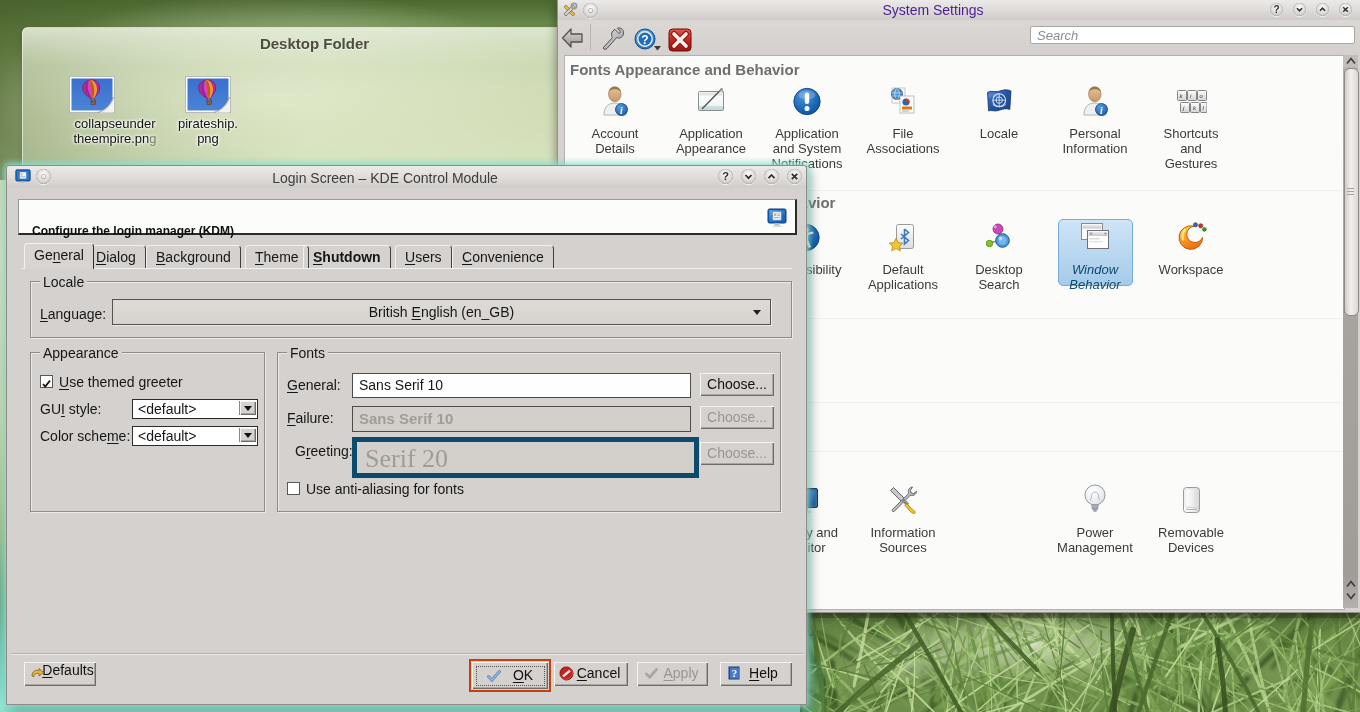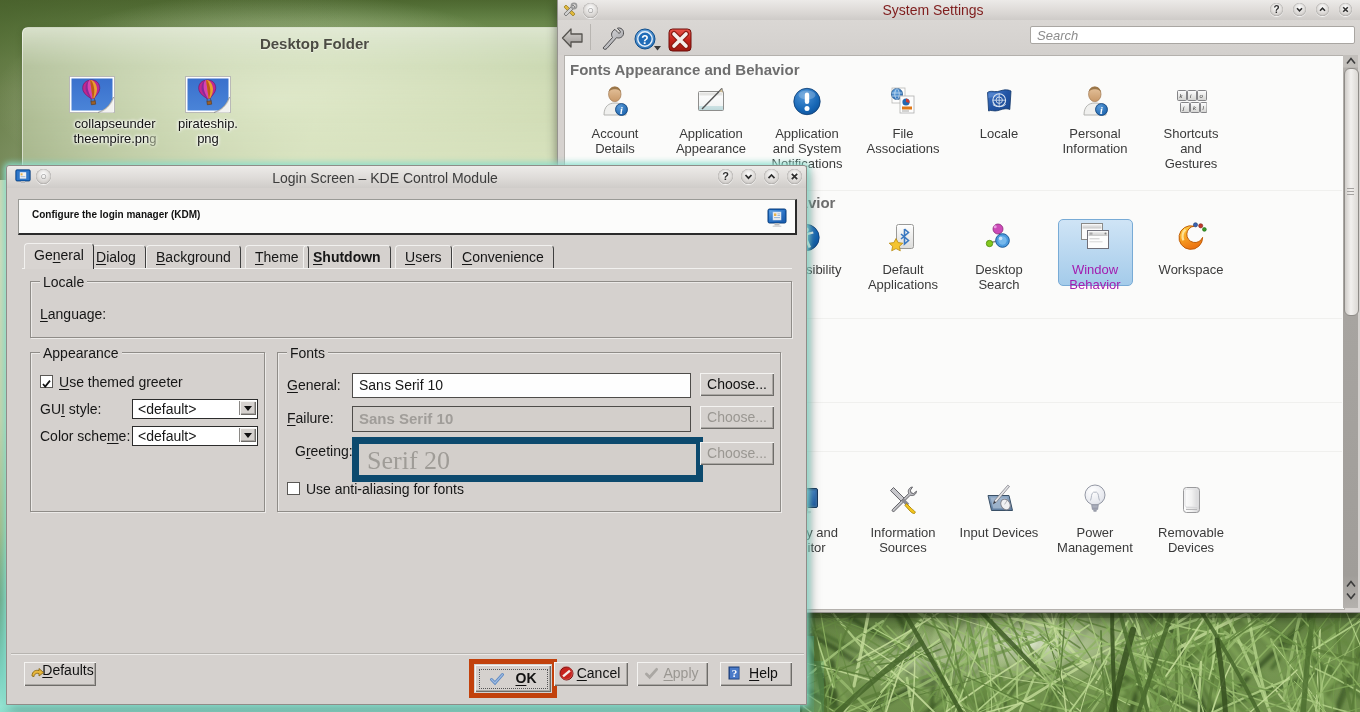--- a/index.html
+++ b/index.html
@@ -23,21 +23,21 @@
     background:linear-gradient(180deg, rgba(245,249,235,.82), rgba(232,239,214,.6) 38px, rgba(226,235,204,.48) 90px, rgba(219,230,196,.46));
     box-shadow:0 2px 6px rgba(40,60,20,.25);}
   #folder .title{left:0;right:0;top:7px;text-align:center;font-weight:bold;font-size:15px;color:#4c4c44;text-shadow:0 1px 1px rgba(255,255,255,.6);}
   .dlabel{font-size:13px;color:#111;text-align:center;line-height:14.5px;
     text-shadow:0 0 3px #fff,0 0 3px #fff,0 0 4px #fff;}
   
   #ss{left:557px;top:0;width:803px;height:613px;background:#d6d2cf;box-sizing:border-box;border-left:1px solid #96938f;border-bottom:1px solid #96938f;
       box-shadow:0 4px 10px rgba(0,0,0,.45);}
   #ss .tbar{left:0;top:0;width:803px;height:20px;
     background:linear-gradient(180deg,#eceae8,#dddad7 55%,#cecbc8);}
-  #ss .title{left:0;top:2px;width:750px;text-align:center;font-size:14px;color:#7f1d1d;}
+  #ss .title{left:0;top:2px;width:750px;text-align:center;font-size:14px;color:#4c1d95;}
   .rbtn{width:15px;height:15px;border-radius:50%;
     background:radial-gradient(circle at 50% 35%,#fdfdfd,#d8d5d2 60%,#b8b5b2);
     box-shadow:0 1px 1px rgba(255,255,255,.8), inset 0 0 1px rgba(0,0,0,.5);
     color:#2e2e2e;font-size:11px;line-height:15px;text-align:center;font-weight:bold;}
   #ss .toolbar{left:0;top:20px;width:803px;height:35px;
     background:linear-gradient(180deg,#dad7d4,#d3d0cd);}
   #ss .content{left:6px;top:55px;width:779px;height:553px;background:#fbfbfa;
     border:1px solid #b4b1ad;}
   #ss .search{left:472px;top:26px;width:317px;height:15px;background:#fff;
     border:1px solid #a9a6a2;border-radius:2px;font-size:13px;font-style:italic;
@@ -53,21 +53,21 @@
   
   #kdm{left:6px;top:165px;width:801px;height:540px;background:#d5d1ce;box-sizing:border-box;border:1px solid #8f8c88;border-radius:3px 3px 0 0;
     box-shadow:0 0 6px 2px rgba(140,230,212,.95), 3px 5px 12px rgba(0,0,0,.38);}
   #kdm .tbar{left:0;top:0;width:799px;height:22px;border-radius:3px 3px 0 0;
     background:linear-gradient(180deg,#edebe9,#dedbd8 55%,#cfccc9);}
   #kdm .title{left:0;top:4px;width:756px;text-align:center;font-size:14px;color:#3c3c3c;}
   #kdm .body{left:2px;top:22px;width:797px;height:516px;background:#d5d1ce;}
   #kdmhead{left:9px;top:11px;width:776px;height:33px;background:#fcfcfb;
     border-top:1px solid #9a9a96;border-left:1px solid #9a9a96;
     border-right:2px solid #2b2b2b;border-bottom:2px solid #2b2b2b;}
-  #kdmhead .t{left:13px;top:9px;font-size:10px;font-weight:bold;color:#101010;}
+  #kdmhead .t{left:13px;top:24px;font-size:12px;font-weight:bold;color:#101010;}
   
   .tab{height:23px;border-top:1px solid #f2f1ef;border-left:1px solid #f2f1ef;
     border-right:1px solid #3f3f3f;border-radius:4px 4px 0 0;
     font-size:14px;color:#161616;text-align:center;line-height:22px;padding:0 9px;}
   
   .gbox{border:1px solid #8f8c88;box-shadow:inset 1px 1px 0 #eceae8, 1px 1px 0 #eceae8;}
   .glab{font-size:14px;color:#161616;background:#d5d1ce;padding:0 3px;}
   .txt{font-size:14px;color:#161616;}
   u{text-decoration:underline;text-underline-offset:2px;}
   
@@ -781,21 +781,21 @@
         </defs>
 <rect x="2.5" y="2.5" width="21" height="16" fill="#fbfbfb" stroke="#8a8a88" stroke-width="1"></rect>
 <rect x="3.5" y="3.5" width="19" height="4" fill="url(#gTit)"></rect>
 <rect x="8.5" y="9.5" width="21" height="18" fill="#fdfdfd" stroke="#70707a" stroke-width="1"></rect>
 <rect x="9.5" y="10.5" width="19" height="4.5" fill="url(#gTit)"></rect>
 <circle cx="26.5" cy="12.6" r="1" fill="#808080"></circle>
 <rect x="10.5" y="11.5" width="3" height="2.2" fill="#a8a8a8"></rect>
 <rect x="10.5" y="17" width="10" height="1.4" fill="#d8d8d8"></rect>
 <rect x="10.5" y="20" width="13" height="1.4" fill="#e2e2e2"></rect>
 </svg>
-    <div class="lbl" style="color:#a21caf;">Window<br>Behavior</div>
+    <div class="lbl" style="color:#0c4a6e;font-style:italic;">Window<br>Behavior</div>
   </div>
   <div class="cell abs" style="left:585px;top:221px;">
     <svg width="32" height="33" viewBox="0 0 32 33">
 <defs>
           <linearGradient id="gWrk" x1="0" y1="0" x2=".4" y2="1">
             <stop offset="0" stop-color="#ffd84e"></stop>
             <stop offset=".45" stop-color="#f9a825"></stop>
             <stop offset="1" stop-color="#ec7412"></stop>
           </linearGradient>
         </defs>
@@ -830,37 +830,20 @@
             <stop offset="0" stop-color="#e8e8ea"></stop>
             <stop offset="1" stop-color="#9a9aa0"></stop>
           </linearGradient>
         </defs>
 <path d="M25.5 3 C22 3.4 20.4 6.8 21.8 9.4 L5.5 25.4 C4.3 26.6 6 28.4 7.3 27.2 L23.3 11.2 C26 12.4 29.2 10.6 29.5 7.2 L26.6 9.6 L24 8.8 L23.4 6.2 Z" fill="url(#gWr2)" stroke="#55555a" stroke-width=".9"></path>
 <path d="M6.5 3.5 L17 14 L14 17 L3.5 6.6 Z" fill="#c8c8cc" stroke="#55555a" stroke-width=".9"></path>
 <path d="M15.5 15.5 L21 21" stroke="#8a8a90" stroke-width="3.6"></path>
 <path d="M19.5 19.5 L24.5 24.5 C26.5 26.5 29 27.5 28 29 C27 30.5 24.5 28.6 23 27 L18 21.5 Z" fill="#f4c51c" stroke="#a8840a" stroke-width=".9"></path>
       </svg>
     <div class="lbl">Information<br>Sources</div>
-  </div>
-  <div class="cell abs" style="left:393px;top:484px;">
-    <svg width="32" height="33" viewBox="0 0 32 33">
-<defs>
-          <linearGradient id="gTab" x1="0" y1="0" x2="0" y2="1">
-            <stop offset="0" stop-color="#8ba6c4"></stop>
-            <stop offset="1" stop-color="#5f7da0"></stop>
-          </linearGradient>
-        </defs>
-<path d="M5 11.5 L26 11.5 L29.5 26.5 L8.5 26.5 Z" fill="url(#gTab)" stroke="#3a5066" stroke-width="1"></path>
-<path d="M7.5 13.5 L23.8 13.5 L26.4 24.5 L10.2 24.5 Z" fill="#a8bcd2" opacity=".8"></path>
-<path d="M26.5 2.5 L13 18.5 L11 17 L24.8 1.2 Z" fill="#e4e4e6" stroke="#70707a" stroke-width=".7"></path>
-<path d="M13 18.5 L11 17 L10 20.2 Z" fill="#3a3a40"></path>
-<ellipse cx="22.5" cy="20.5" rx="4.4" ry="5.6" fill="#f0f0f2" stroke="#80808a" stroke-width=".9" transform="rotate(-30 22.5 20.5)"></ellipse>
-<path d="M24.8 15.4 L21.6 20.4" stroke="#a8a8b0" stroke-width=".8"></path>
-</svg>
-    <div class="lbl">Input Devices</div>
   </div>
   <div class="cell abs" style="left:489px;top:484px;">
     <svg width="32" height="33" viewBox="0 0 32 33">
 <defs>
           <radialGradient id="gBlb" cx=".38" cy=".3" r=".95">
             <stop offset="0" stop-color="#ffffff"></stop>
             <stop offset=".65" stop-color="#e6e8ee"></stop>
             <stop offset="1" stop-color="#b8bcc8"></stop>
           </radialGradient>
         </defs>
@@ -959,20 +942,26 @@
       <div class="tab abs" style="left:223px;top:2px;"><u>T</u>heme</div>
       <div class="tab abs" style="left:281px;top:2px;font-weight:bold;"><u>S</u>hutdown</div>
       <div class="tab abs" style="left:373px;top:2px;"><u>U</u>sers</div>
       <div class="tab abs" style="left:430px;top:2px;"><u>C</u>onvenience</div>
       <div class="abs" style="left:0;top:25px;width:770px;height:1px;background:#f2f1ef;"></div>
     </div>
 
     <div class="gbox abs" style="left:21px;top:93px;width:760px;height:55px;"></div>
     <div class="glab abs" style="left:31px;top:86px;">Locale</div>
     <div class="txt abs" style="left:31px;top:118px;"><u>L</u>anguage:</div>
+    <div class="abs cfield" style="left:103px;top:111px;width:657px;height:24px;background:linear-gradient(180deg,#dedbd7,#d6d3cf);box-shadow:1px 1px 0 #eceae8;">
+      <div class="txt abs" style="left:0;top:4px;width:657px;text-align:center;">British <u>E</u>nglish (en_GB)</div>
+      <svg class="abs" style="left:640px;top:10px" width="9" height="6">
+          <polygon points="0,0 8,0 4,5" fill="#222"></polygon>
+        </svg>
+    </div>
 
     <div class="gbox abs" style="left:21px;top:164px;width:233px;height:158px;"></div>
     <div class="glab abs" style="left:31px;top:157px;">Appearance</div>
     <div class="abs sunk" style="left:31px;top:187px;width:11px;height:11px;">
       <svg width="11" height="11" viewBox="0 0 11 11">
           <path d="M2 5 L4.2 7.6 L9 1.6" fill="none" stroke="#111" stroke-width="1.7"></path>
         </svg>
     </div>
     <div class="txt abs" style="left:50px;top:186px;"><u>U</u>se themed greeter</div>
     <div class="txt abs" style="left:31px;top:213px;">GU<u>I</u> style:</div>
@@ -1000,36 +989,36 @@
     <div class="abs" style="left:343px;top:185px;width:337px;height:23px;background:#fefefe;border:1px solid #4e4c49;">
       <div class="txt abs" style="left:6px;top:3px;">Sans Serif 10</div>
     </div>
     <div class="abs bev btn" style="left:691px;top:185px;width:74px;height:23px;line-height:23px;">Choose...</div>
     <div class="txt abs" style="left:278px;top:222px;"><u>F</u>ailure:</div>
     <div class="abs" style="left:343px;top:218px;width:337px;height:24px;background:#d3cfcb;border:1px solid #4e4c49;">
       <div class="abs" style="left:6px;top:3px;font-size:15px;font-weight:bold;color:#a09d99;">Sans Serif 10</div>
     </div>
     <div class="abs bev btn" style="left:691px;top:218px;width:74px;height:23px;line-height:23px;color:#9a9792;">Choose...</div>
     <div class="txt abs" style="left:278px;top:255px;margin-left:8px;">G<u>r</u>eeting:</div>
-    <div class="abs" style="left:343px;top:249px;width:337px;height:31px;background:#d3cfcb;border:7px solid #0c4a6e;">
+    <div class="abs" style="left:343px;top:249px;width:337px;height:31px;background:#d3cfcb;border:5px solid #0c4a6e;">
       <div class="abs" style="left:8px;top:2px;font-family:'Liberation Serif',serif;font-size:26px;color:#9f9c97;">Serif 20</div>
     </div>
     <div class="abs bev btn" style="left:691px;top:254px;width:74px;height:23px;line-height:23px;color:#9a9792;">Choose...</div>
     <div class="abs sunk" style="left:278px;top:294px;width:11px;height:11px;"></div>
     <div class="txt abs" style="left:297px;top:293px;">Use anti-aliasing for fonts</div>
 
     <div class="abs" style="left:2px;top:465px;width:793px;height:1px;background:#b7b4b0;"></div>
     <div class="abs" style="left:2px;top:466px;width:793px;height:1px;background:#eceae8;"></div>
     <div class="abs bev btn" style="left:15px;top:474px;width:72px;height:24px;">
       <svg class="abs" style="left:6px;top:5px" width="15" height="13" viewBox="0 0 15 13">
         <path d="M2 9 C2 4 6 2.6 9 3.6 L9 1.5 L13.5 5.5 L9 9 L9 6.6 C6.6 5.8 4.4 6.6 4 9.6 Z" fill="#e8b63a" stroke="#8a6a14" stroke-width="0.9"></path>
       </svg>
       <span style="margin-left:16px;"><u>D</u>efaults</span>
     </div>
-    <div class="abs" style="left:460px;top:471px;width:78px;height:29px;border:5px solid #c2410c;font-weight:bold;">
+    <div class="abs" style="left:460px;top:471px;width:78px;height:29px;border:2px solid #c2410c;">
       <div class="abs bev btn" style="left:1px;top:1px;width:76px;height:27px;line-height:27px;">
         <div class="abs" style="left:4px;top:4px;width:67px;height:18px;border:1px dotted #555;"></div>
         <svg class="abs" style="left:14px;top:7px" width="16" height="14" viewBox="0 0 16 14">
           <path d="M2.5 7.5 L6 11 L13.5 2.5" fill="none" stroke="#5b88c2" stroke-width="3" stroke-linecap="round"></path>
           <path d="M2.5 7.5 L6 11 L13.5 2.5" fill="none" stroke="#9db9e0" stroke-width="1.2" stroke-linecap="round"></path>
         </svg>
         <span style="margin-left:26px;"><u>O</u>K</span>
       </div>
     </div>
     <div class="abs bev btn" style="left:545px;top:474px;width:74px;height:24px;line-height:23px;">

